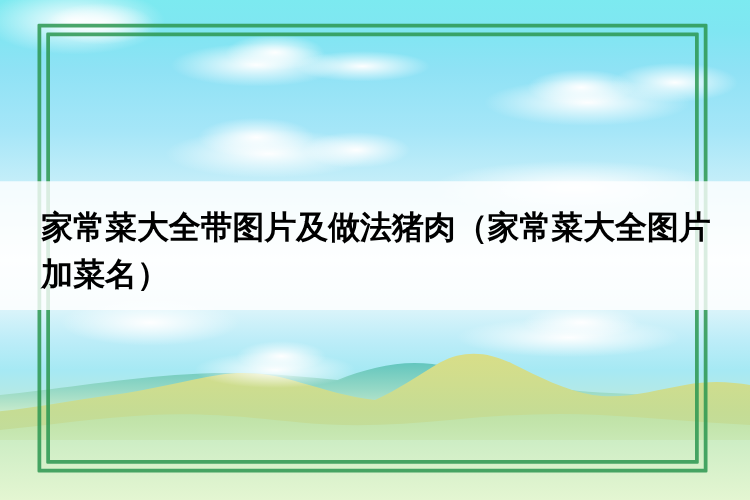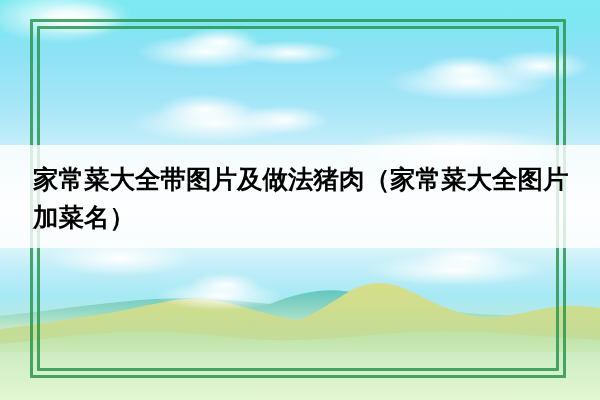--- a/index.html
+++ b/index.html
@@ -5,21 +5,21 @@
   html, body {
     margin: 0;
     padding: 0;
     background: #ffffff;
   }
   #stage {
     position: relative;
     width: 600px;
     height: 400px;
     overflow: hidden;
-    font-family: Liberation Mono, monospace;
+    font-family: Liberation Serif, serif;
   }
 
   
   .sky {
     position: absolute;
     inset: 0;
     background: linear-gradient(
         to bottom,
         #7CEAF0 0%,
         #7FE6F2 6%,

